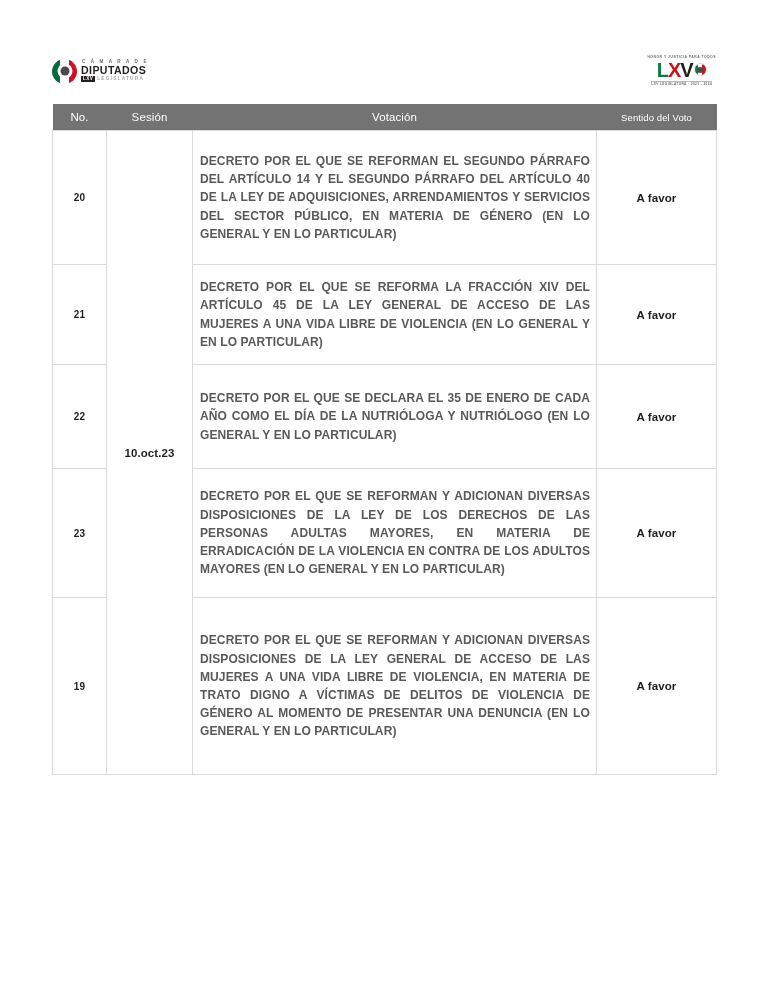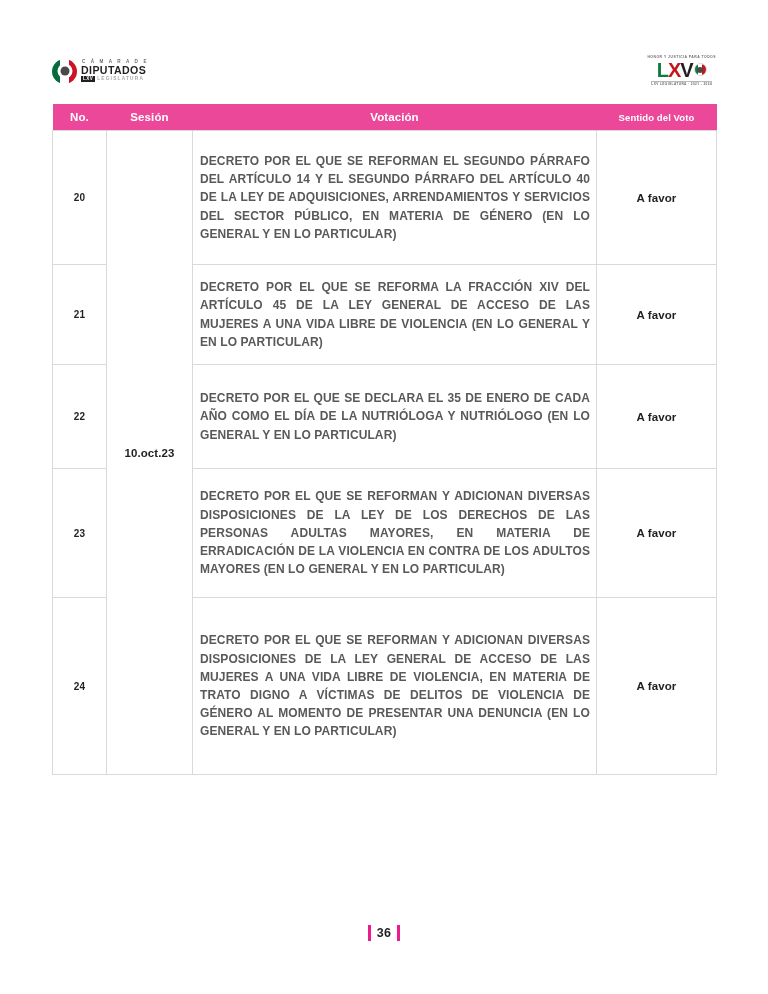--- a/index.html
+++ b/index.html
@@ -143,24 +143,24 @@
   
   .vote-table {
     position: absolute;
     left: 52px;
     top: 104px;
     width: 664px;
     border-collapse: collapse;
     table-layout: fixed;
   }
   .vote-table th {
-    background: #ec4899;
+    background: #737373;
     color: #ffffff;
     font-size: 11.5px;
-    font-weight: 700;
+    font-weight: 400;
     padding: 7px 4px;
     text-align: center;
     letter-spacing: 0.1px;
     border: 0;
   }
   .vote-table th.th-voto { font-size: 9.5px; }
 
   .vote-table td {
     border: 1px solid #d9d9d9;
     vertical-align: middle;
@@ -306,27 +306,22 @@
         <td class="cell-voto">A favor</td>
       </tr>
 
       <tr style="height:129px;">
         <td class="cell-no">23</td>
         <td class="cell-vot">DECRETO POR EL QUE SE REFORMAN Y ADICIONAN DIVERSAS DISPOSICIONES DE LA LEY DE LOS DERECHOS DE LAS PERSONAS ADULTAS MAYORES, EN MATERIA DE ERRADICACIÓN DE LA VIOLENCIA EN CONTRA DE LOS ADULTOS MAYORES (EN LO GENERAL Y EN LO PARTICULAR)</td>
         <td class="cell-voto">A favor</td>
       </tr>
 
       <tr style="height:177px;">
-        <td class="cell-no">24</td>
+        <td class="cell-no">19</td>
         <td class="cell-vot">DECRETO POR EL QUE SE REFORMAN Y ADICIONAN DIVERSAS DISPOSICIONES DE LA LEY GENERAL DE ACCESO DE LAS MUJERES A UNA VIDA LIBRE DE VIOLENCIA, EN MATERIA DE TRATO DIGNO A VÍCTIMAS DE DELITOS DE VIOLENCIA DE GÉNERO AL MOMENTO DE PRESENTAR UNA DENUNCIA (EN LO GENERAL Y EN LO PARTICULAR)</td>
         <td class="cell-voto">A favor</td>
       </tr>
 
     </tbody>
   </table>
 
-  <div class="footer">
-    <span class="bar"></span>
-    <span class="pageno">36</span>
-    <span class="bar"></span>
-  </div>
 
 </div>
 
 </body></html>

